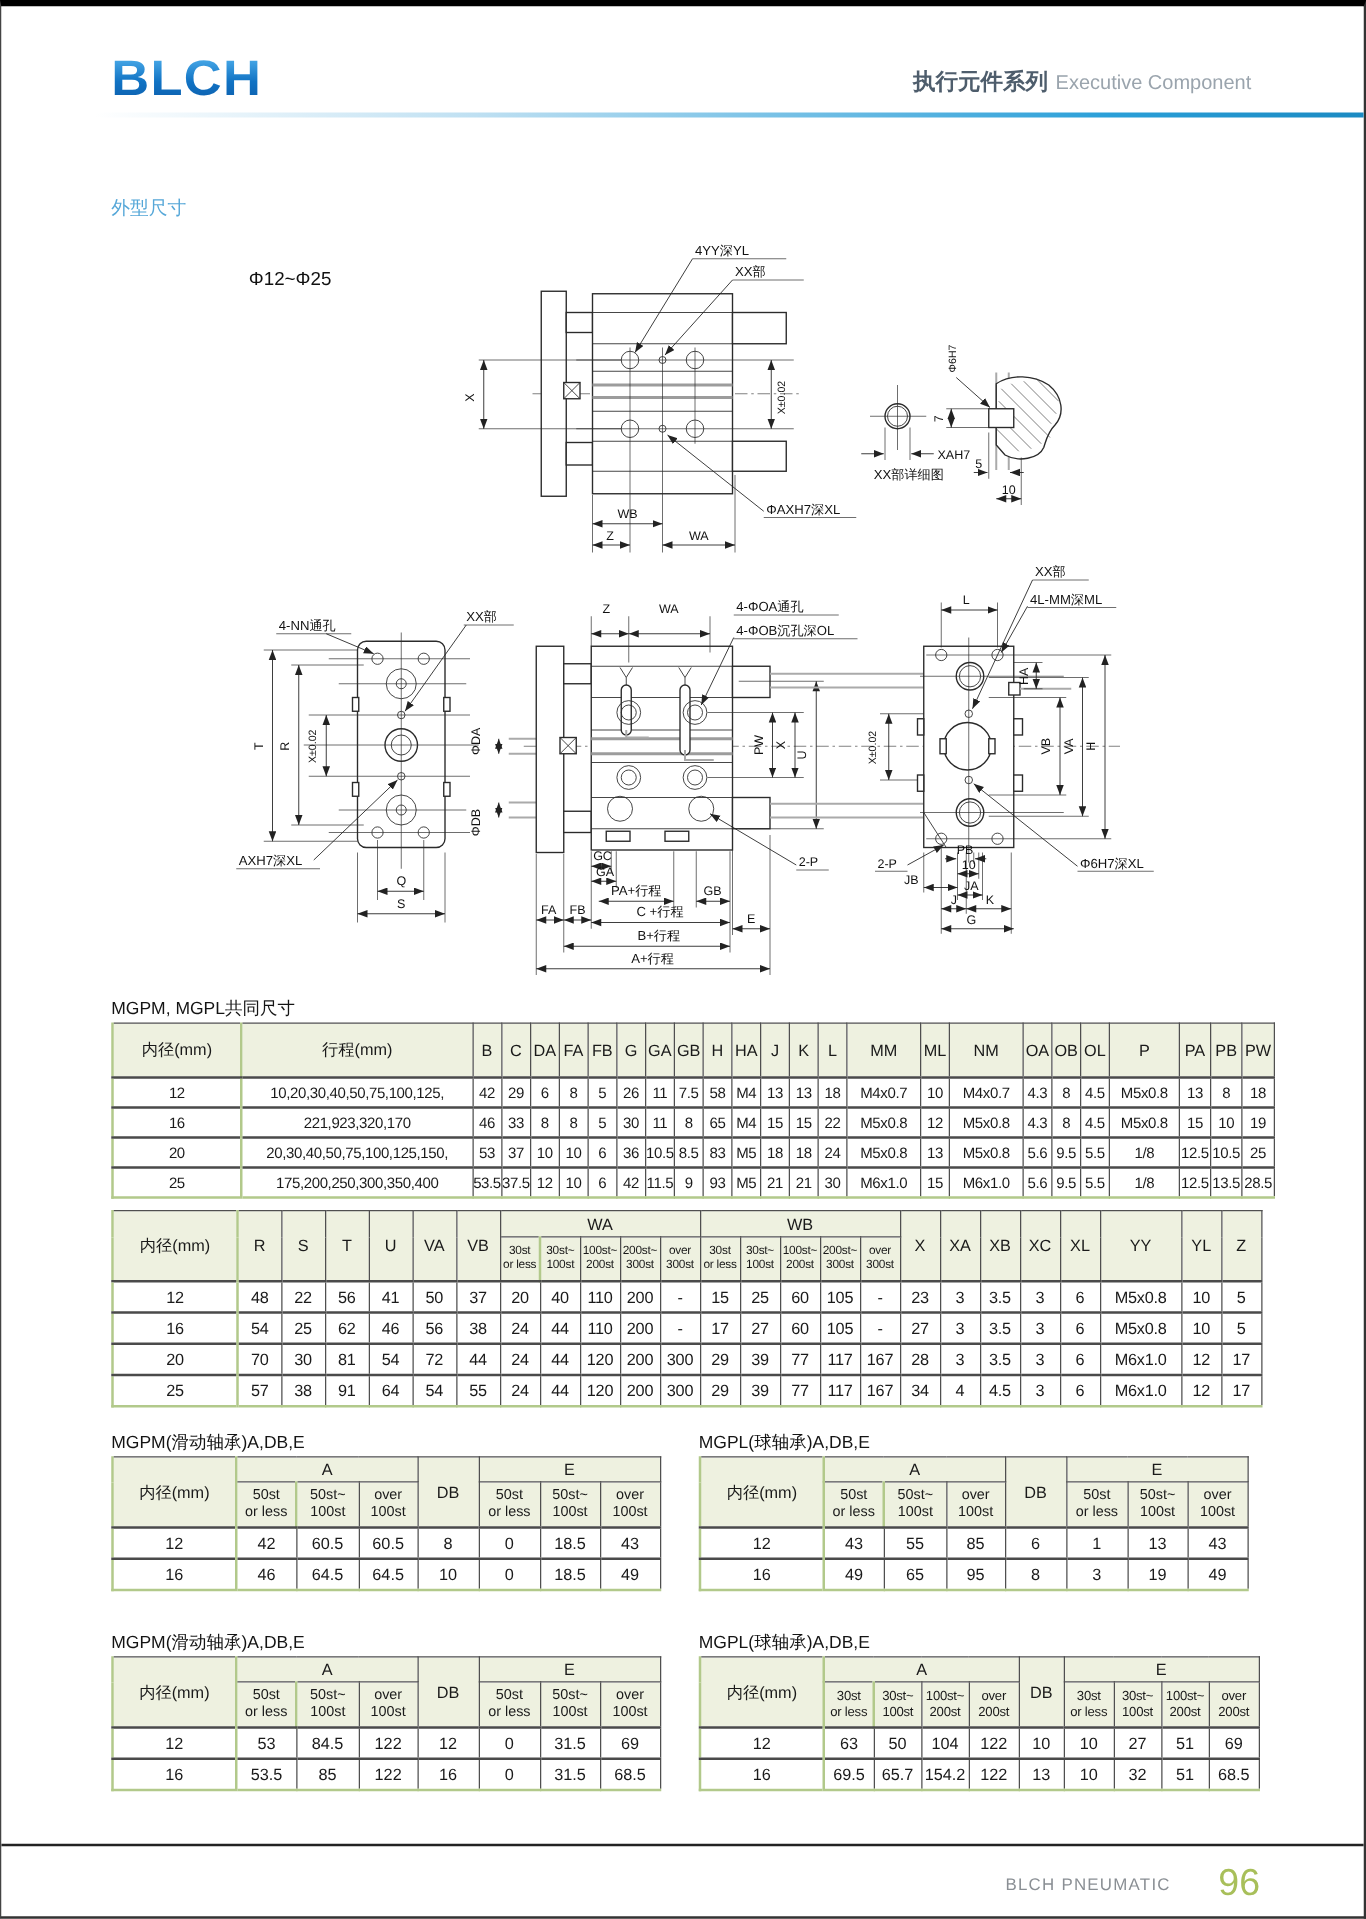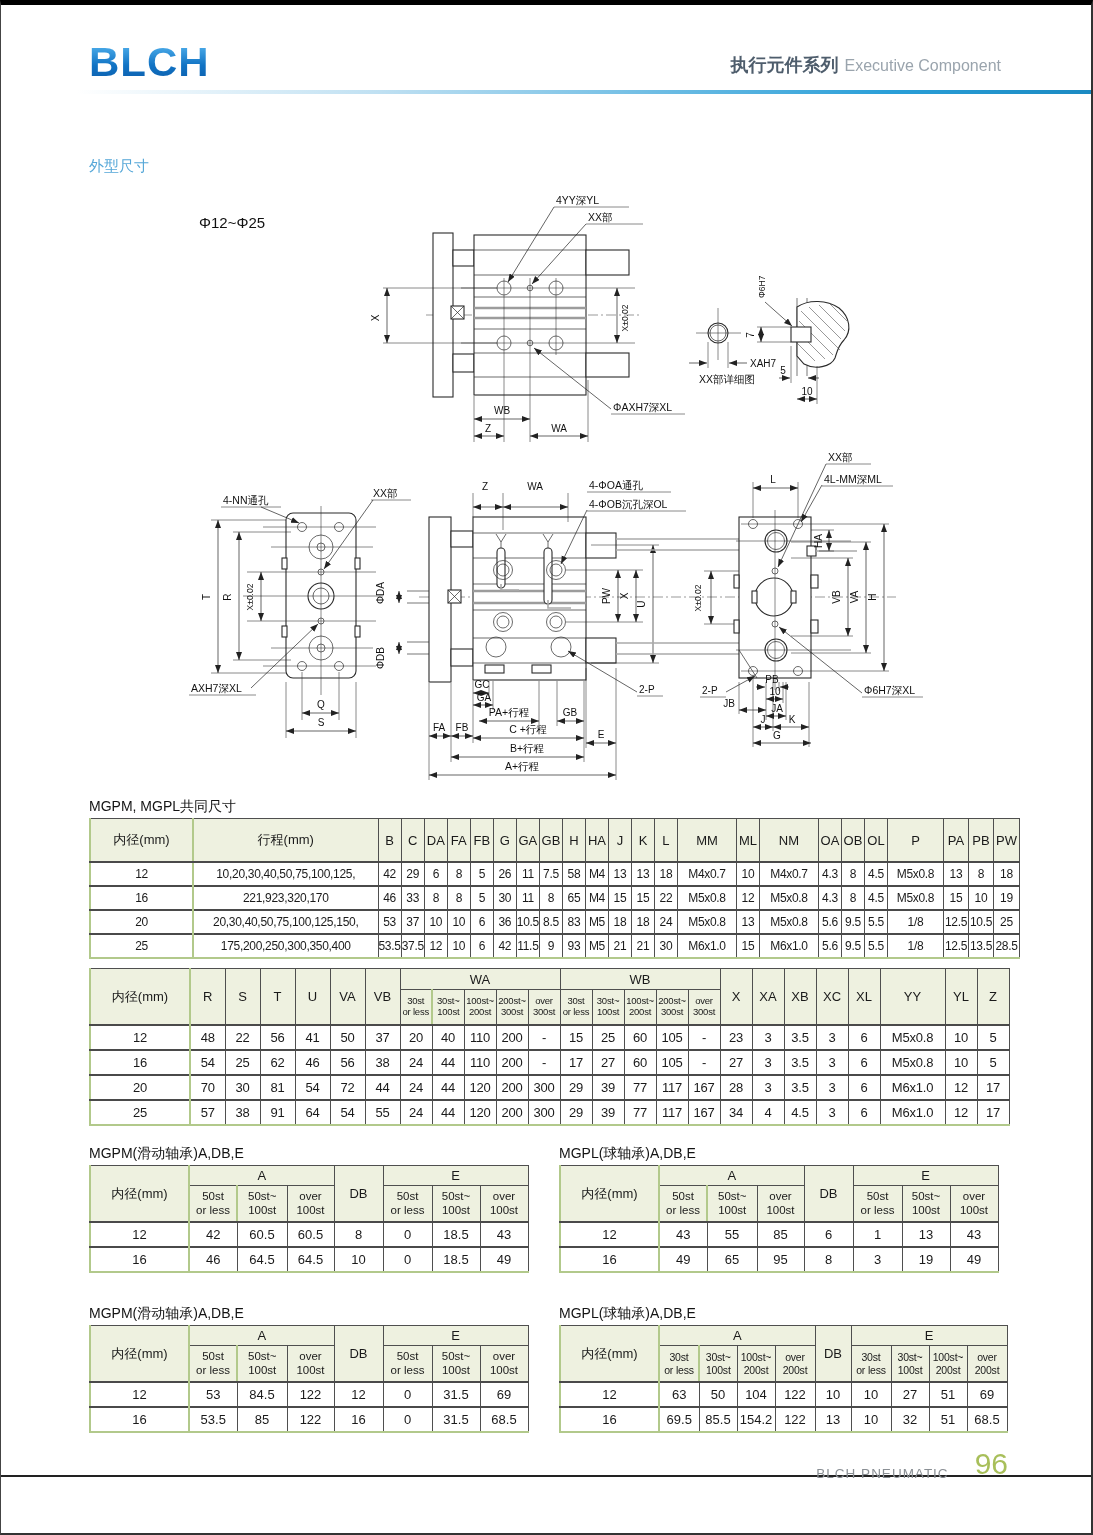--- a/index.html
+++ b/index.html
@@ -57,21 +57,21 @@
   .t2 th.st{font-size:9.5px;letter-spacing:-.2px;white-space:pre-line;line-height:1.15;}
   .t2 tbody td{height:23px;font-size:13px;letter-spacing:-.2px;}
   .ts thead tr.grp th{height:19px;border-bottom:1px solid #4f4f4f;}
   .ts thead th[rowspan]{border-bottom:2px solid #4a4a4a;}
   .ts thead tr.sub th{height:35px;border-bottom:2px solid #4a4a4a;}
   .ts th.st{font-size:11.5px;white-space:pre-line;line-height:1.15;}
   .ts4 th.st{font-size:10.5px;letter-spacing:-.2px;}
   .ts tbody td{height:23px;font-size:13px;}
   
   .footline{left:0;right:0;top:1470px;height:2px;background:#222;}
-  .footer{top:1432px;right:83px;height:44px;display:flex;align-items:flex-end;gap:26px;}
+  .footer{top:1480px;right:83px;height:44px;display:flex;align-items:center;gap:38px;}
   .footer .ft{font-size:13.5px;letter-spacing:1px;color:#8a8f94;}
   .footer .pg{font-size:30px;color:#a8bf5a;}
 </style>
 </head>
 <body>
 
 <div class="abs logo">BLCH</div>
 <div class="abs series">
   <span class="cn">执行元件系列</span><span class="en">Executive Component</span>
 </div>
@@ -1005,21 +1005,21 @@
         <td>122</td>
       <td>10</td>
       <td>10</td>
         <td>27</td>
         <td>51</td>
         <td>69</td>
     </tr>
     <tr>
       <td>16</td>
       <td>69.5</td>
-        <td>85.5</td>
+        <td>65.7</td>
         <td>154.2</td>
         <td>122</td>
       <td>13</td>
       <td>10</td>
         <td>32</td>
         <td>51</td>
         <td>68.5</td>
     </tr>
   </tbody>
 </table>

